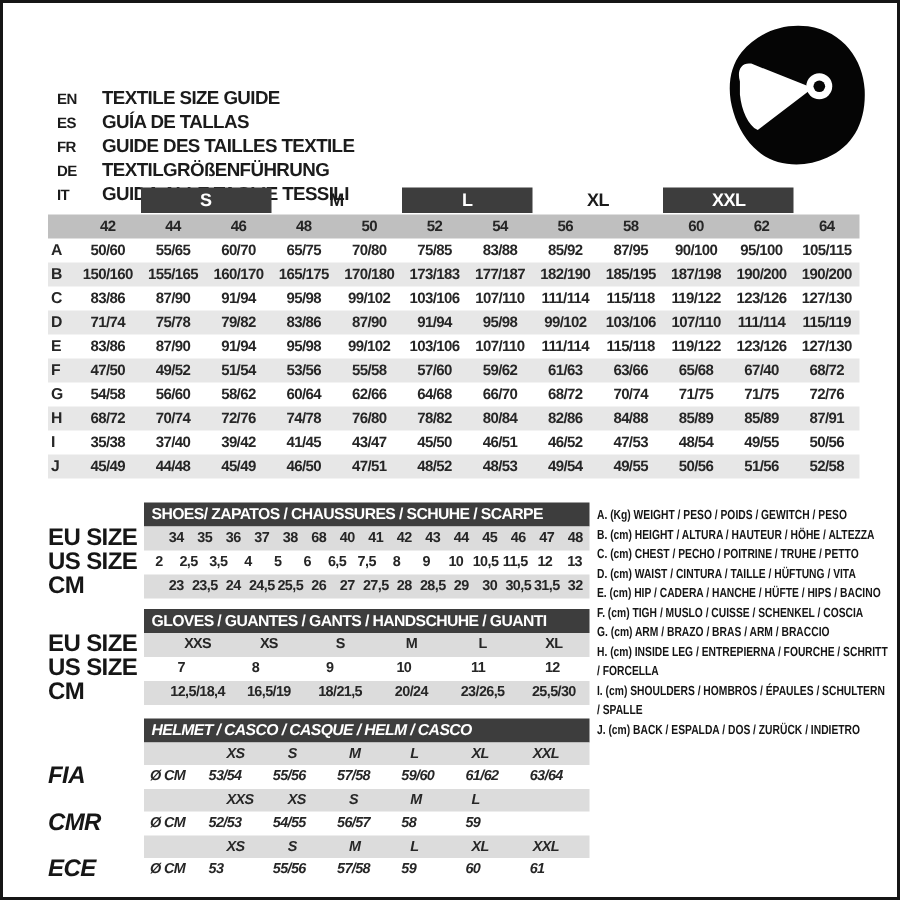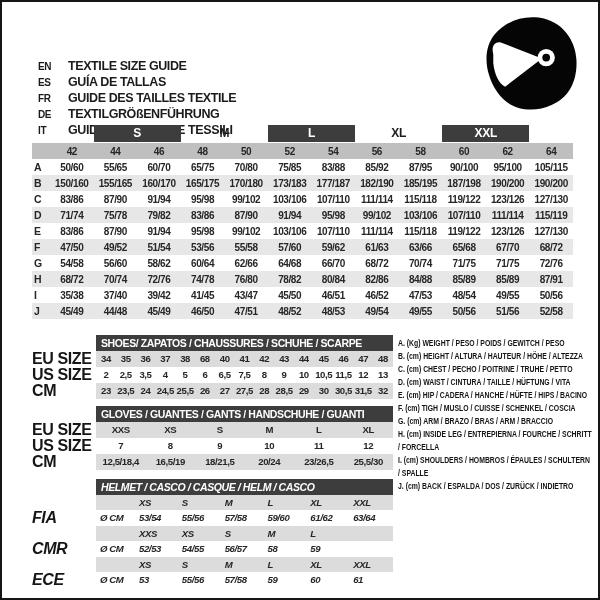--- a/index.html
+++ b/index.html
@@ -37,21 +37,21 @@
   
   .section { position:absolute; left:30px; width:361px; }
   #shoes-table  { top:333px; }
   #gloves-table { top:404px; }
   #helmet-table { top:477px; }
   .srow { display:flex; height:16px; }
   #helmet-table .srow { height:15.5px;font-style:italic; }
   .slabel { flex:none; width:64px; font-weight:bold; font-size:16px; line-height:16px; letter-spacing:-0.4px; color:#161616; }
   .sbar { flex:1; background:#3d3d3d; color:#fff; font-weight:bold; font-size:10.5px; line-height:16px; letter-spacing:-0.4px; padding-left:5px; white-space:nowrap; overflow:hidden; }
   .scells { flex:1; display:flex; }
-  .scells.shaded { background:#dcdcdc; }
+  .scells.shaded { background:#dcdcdc;padding-left:12px; }
   .scell { flex:1; text-align:center; font-weight:bold; font-size:9.6px; line-height:16px; letter-spacing:-0.4px; color:#262626; white-space:nowrap; overflow:hidden; }
   .scell.unit { flex:none; width:40px; text-align:left; padding-left:4px; }
   .scell.la { text-align:left; padding-left:3px; }
 
   
   #legend {
     position:absolute; left:396px; top:335px; width:250px;
     transform:scaleX(0.78); transform-origin:left top;
     font-weight:bold; font-size:8.8px; line-height:13px; color:#141414;
   }
@@ -182,21 +182,21 @@
           <div class="mcell">47/50</div>
           <div class="mcell">49/52</div>
           <div class="mcell">51/54</div>
           <div class="mcell">53/56</div>
           <div class="mcell">55/58</div>
           <div class="mcell">57/60</div>
           <div class="mcell">59/62</div>
           <div class="mcell">61/63</div>
           <div class="mcell">63/66</div>
           <div class="mcell">65/68</div>
-          <div class="mcell">67/70</div>
+          <div class="mcell">67/40</div>
           <div class="mcell">68/72</div>
         </div>
         <div class="mrow">
           <div class="mcell letter">G</div>
           <div class="mcell">54/58</div>
           <div class="mcell">56/60</div>
           <div class="mcell">58/62</div>
           <div class="mcell">60/64</div>
           <div class="mcell">62/66</div>
           <div class="mcell">64/68</div>

